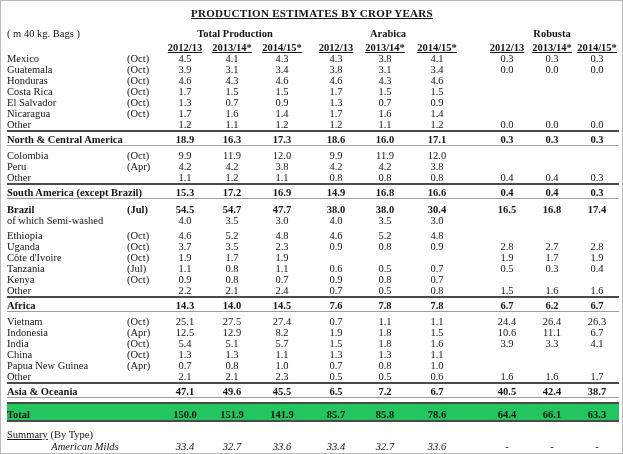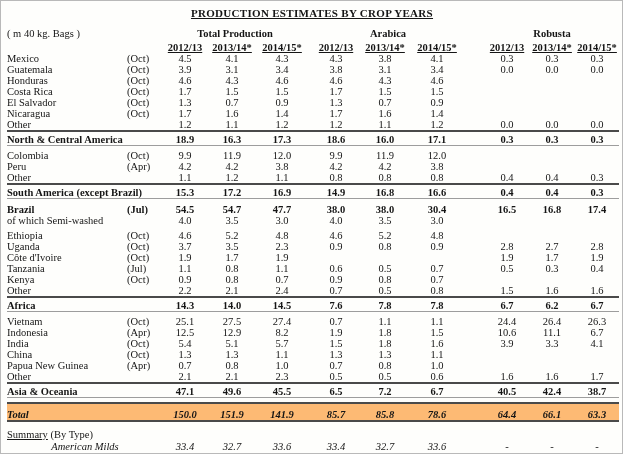--- a/index.html
+++ b/index.html
@@ -500,21 +500,21 @@
           <td class="c-num">7.2</td>
           <td class="c-num">6.7</td>
           <td class="c-gap"></td>
           <td class="c-num">40.5</td>
           <td class="c-num">42.4</td>
           <td class="c-num">38.7</td>
         </tr>
         <tr class="spacer">
           <td colspan="13"></td>
         </tr>
-        <tr class="r-total" style="background: #fdba74; font-style: italic;">
+        <tr class="r-total" style="background: #22c55e;">
           <td class="c-name" colspan="2">Total</td>
           <td class="c-num">150.0</td>
           <td class="c-num">151.9</td>
           <td class="c-num">141.9</td>
           <td class="c-gap"></td>
           <td class="c-num">85.7</td>
           <td class="c-num">85.8</td>
           <td class="c-num">78.6</td>
           <td class="c-gap"></td>
           <td class="c-num">64.4</td>

